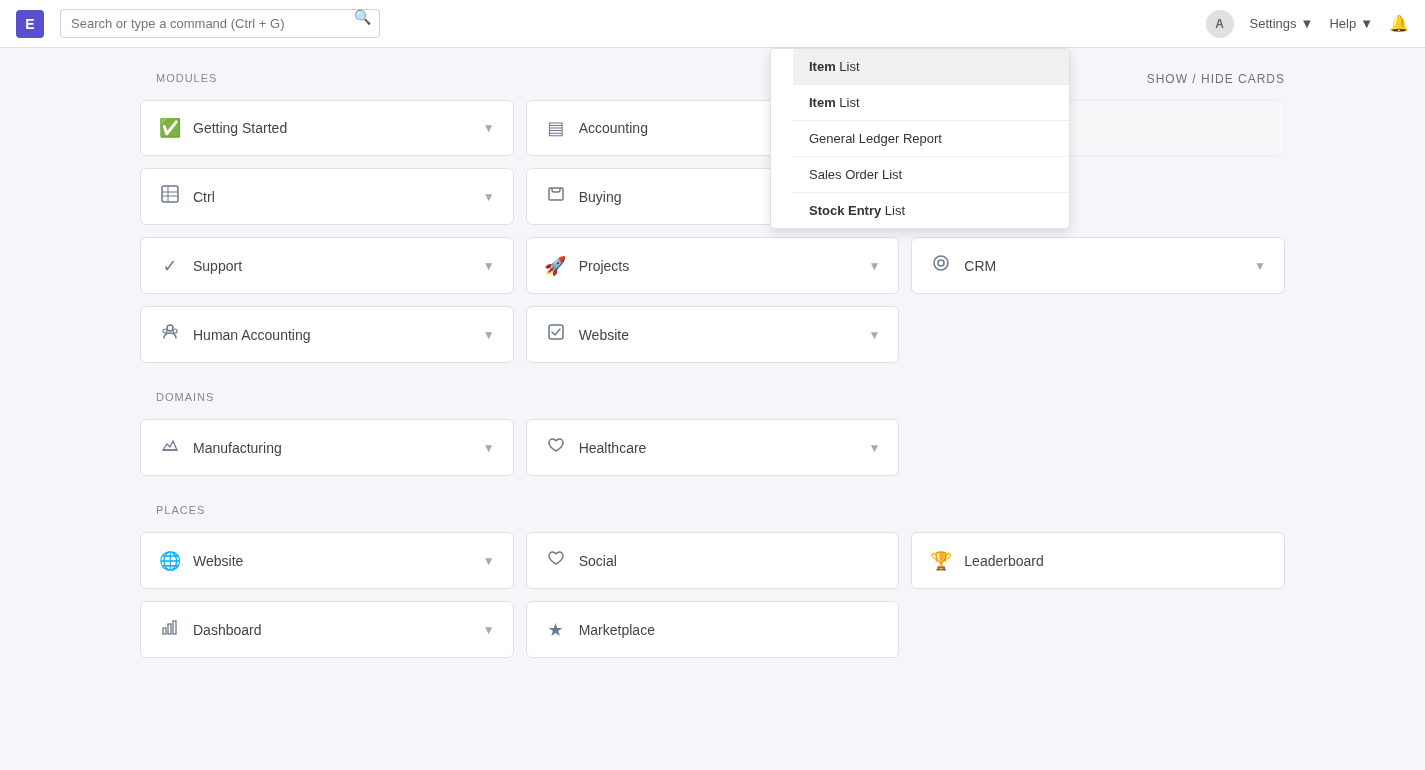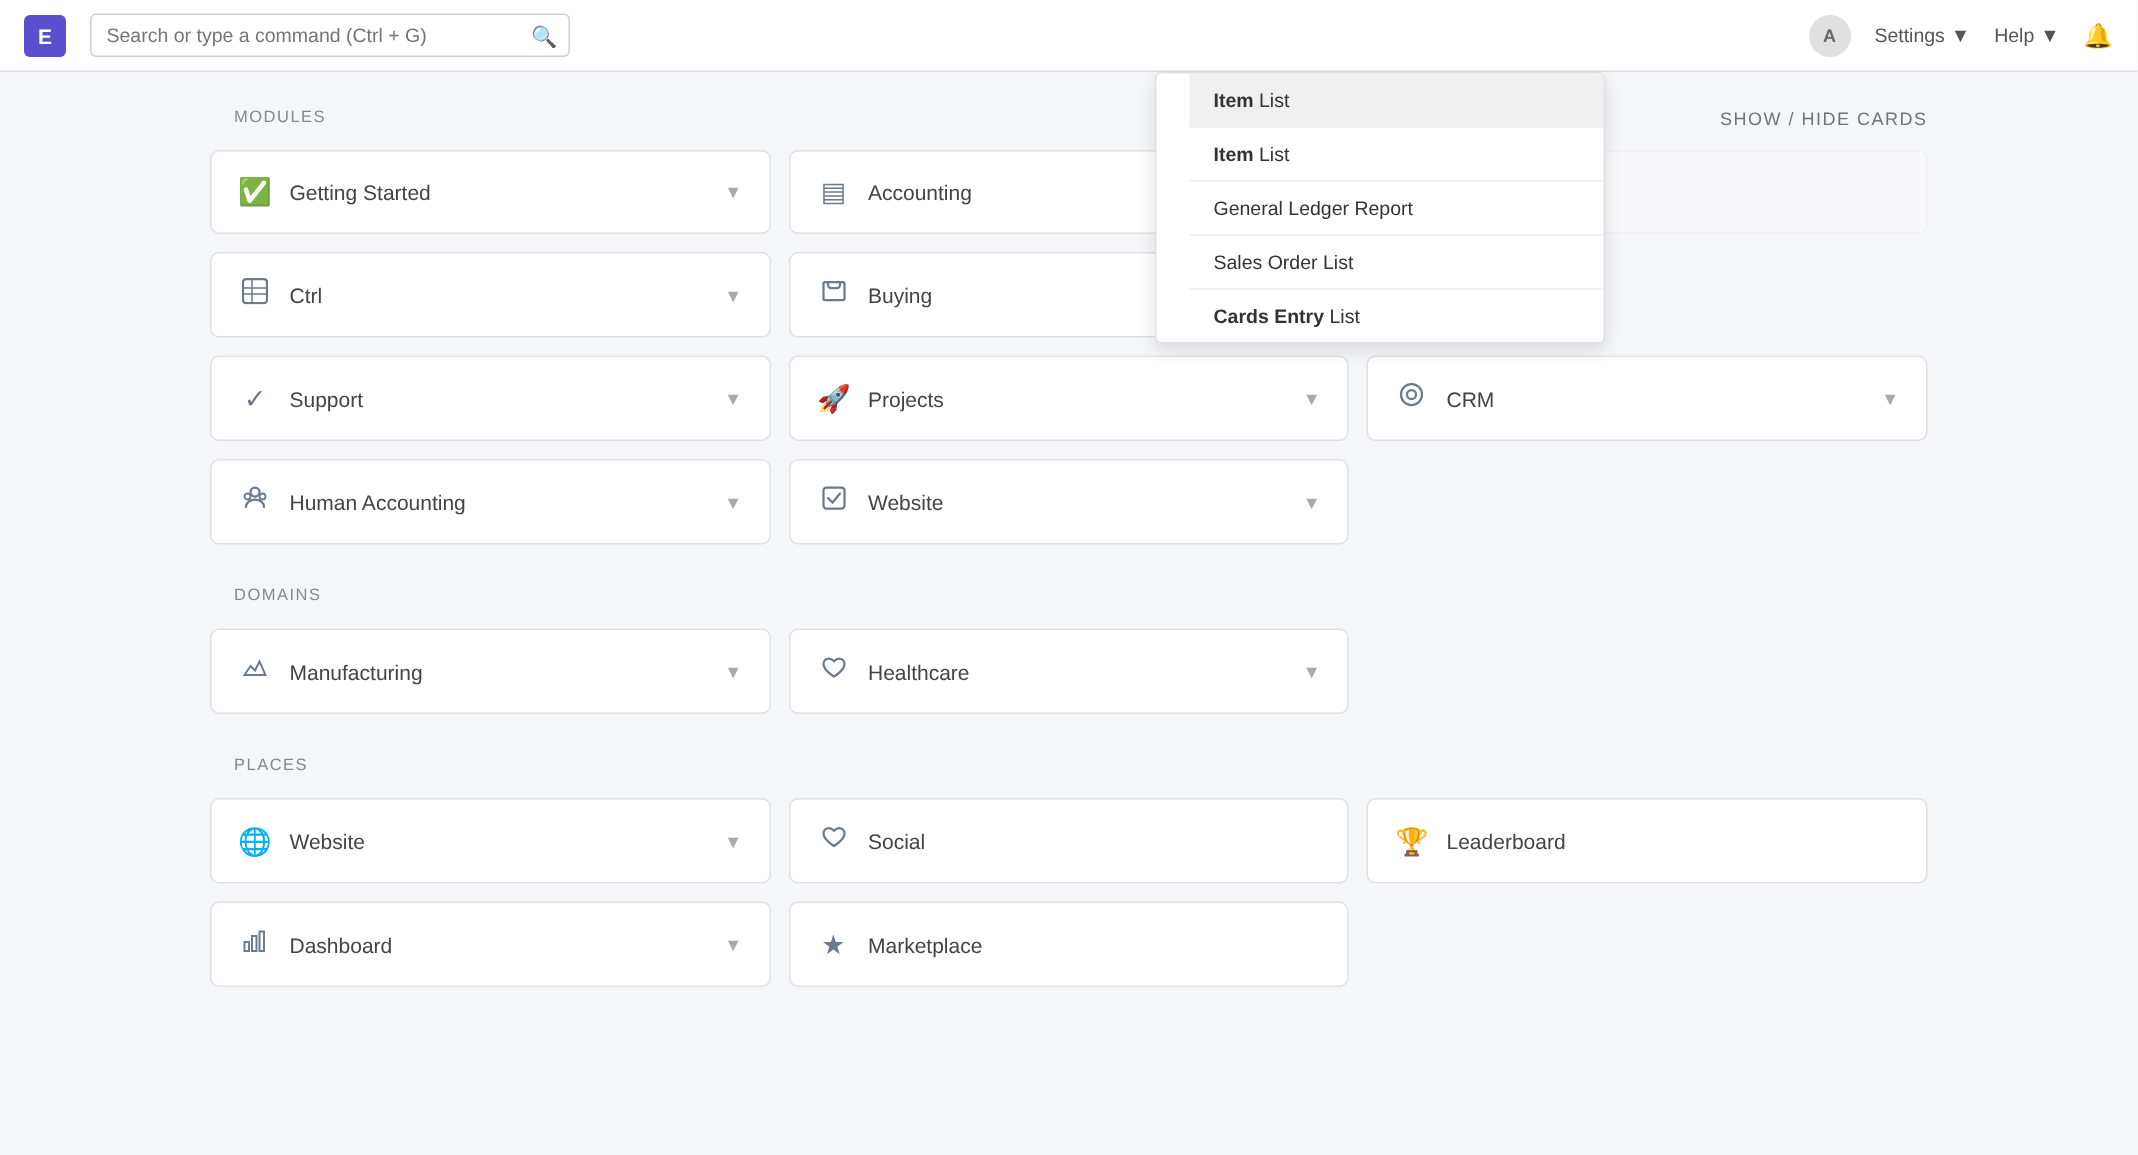--- a/index.html
+++ b/index.html
@@ -10,21 +10,21 @@
       display: flex; align-items: center; background: #fff;
       border-bottom: 1px solid #e0e0e0; padding: 0 16px; height: 48px;
       position: relative; z-index: 100;
     }
     .app-logo {
       width: 28px; height: 28px; background: #5a4fcf; border-radius: 4px;
       display: flex; align-items: center; justify-content: center;
       color: #fff; font-weight: bold; font-size: 14px; margin-right: 16px; flex-shrink: 0;
     }
     .search-wrapper {
-      flex: 1; display: flex; align-items: center; max-width: 320px;
+      flex: 1; display: flex; align-items: flex-start; max-width: 320px;
       position: relative;
     }
     .search-input {
       width: 100%; padding: 6px 32px 6px 10px; border: 1px solid #d0d0d0;
       border-radius: 4px; font-size: 13px; color: #666; background: #fff;
       outline: none;
     }
     .search-icon-wrap {
       position: absolute; right: 8px; color: #999; font-size: 14px;
     }
@@ -113,21 +113,21 @@
     <div class="dropdown-item">
       <span class="bold">Item</span><span> List</span>
     </div>
     <div class="dropdown-item">
       <span>General Ledger Report</span>
     </div>
     <div class="dropdown-item">
       <span>Sales Order List</span>
     </div>
     <div class="dropdown-item">
-      <span class="bold">Cards Entry</span><span> List</span>
+      <span class="bold">Stock Entry</span><span> List</span>
     </div>
   </div>
 </nav>
 
 <div class="main">
 
   <div class="section-block">
     <div class="section-label">
       <span>MODULES</span>
       <span class="show-hide">Show / Hide Cards</span>

